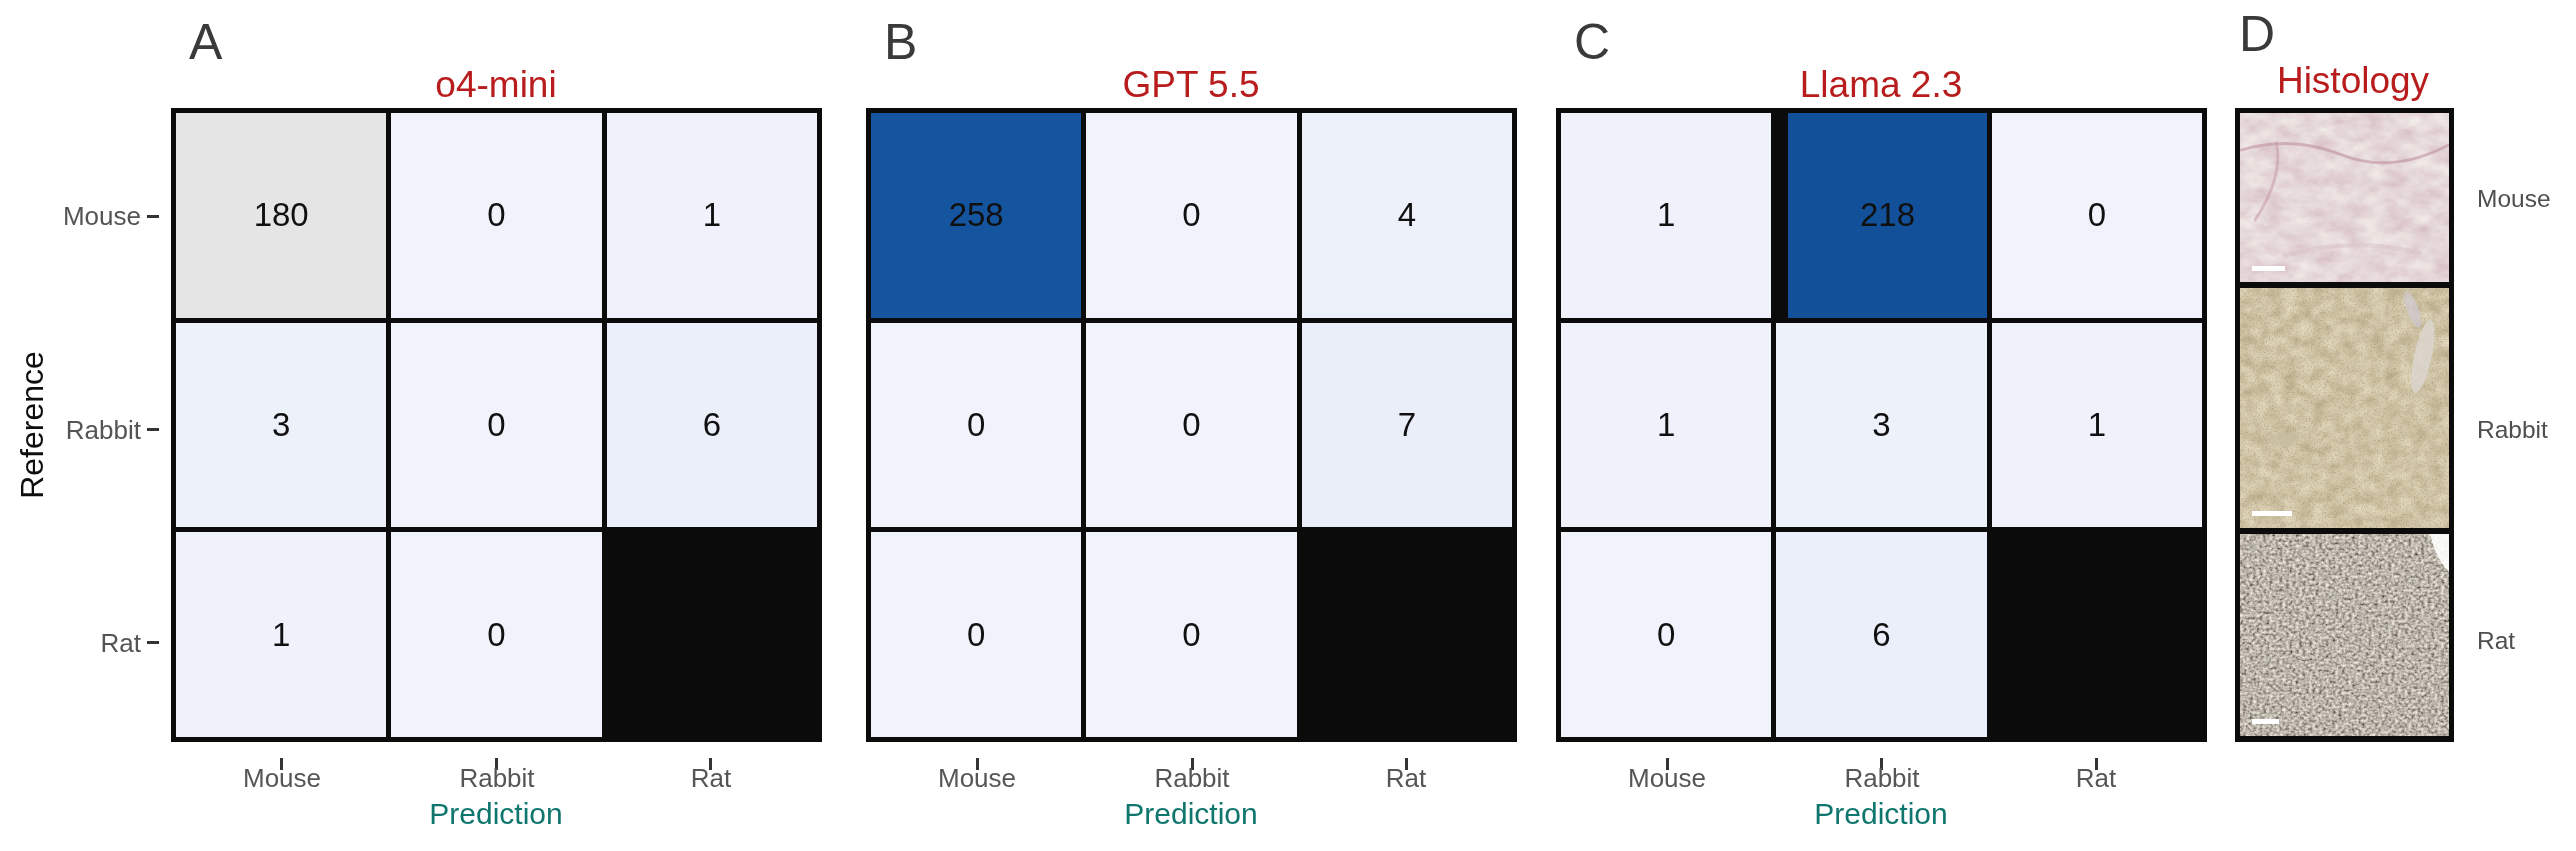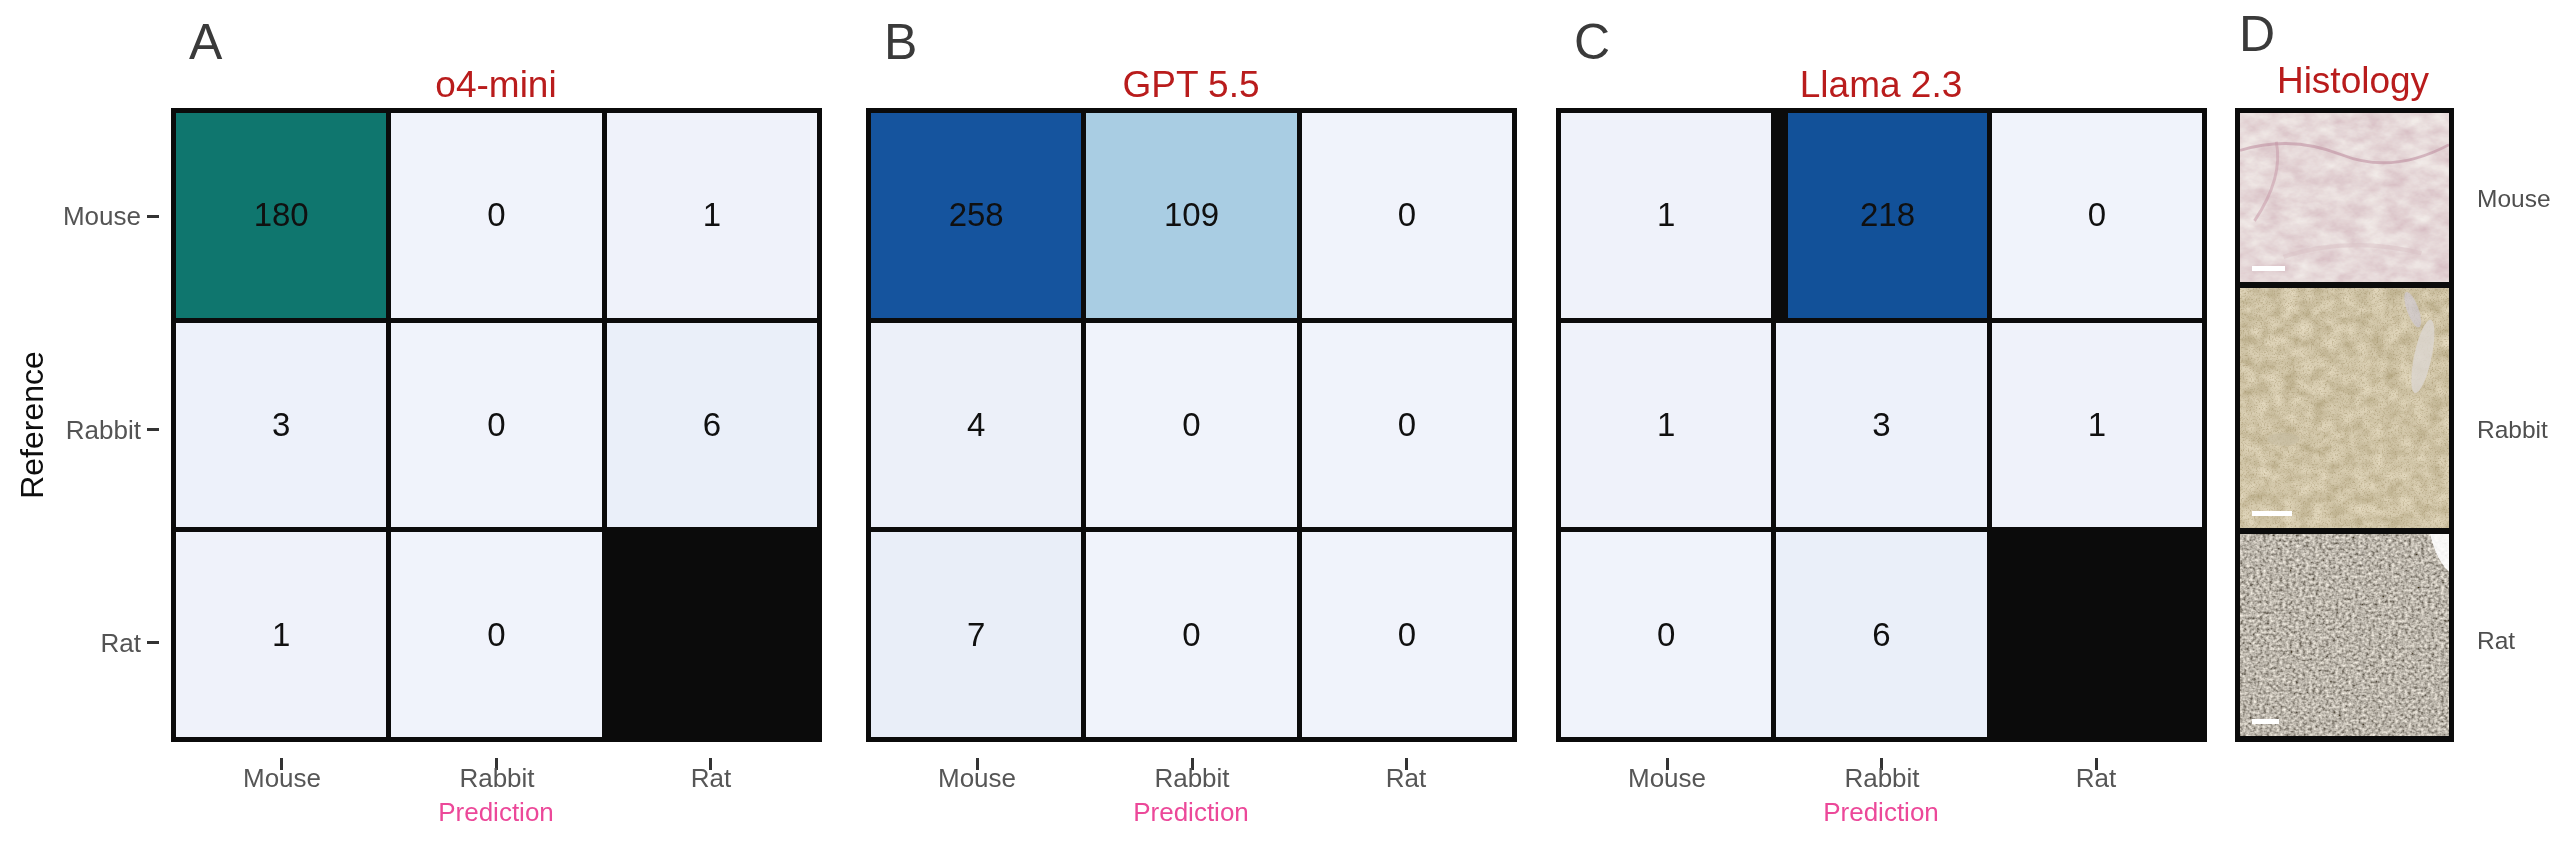--- a/index.html
+++ b/index.html
@@ -60,21 +60,21 @@
     background:#333333;
   }
   .collabel{
     position:absolute;
     font-size:26px;color:#565656;
     transform:translateX(-50%);
     white-space:nowrap;
   }
   .xlabel{
     position:absolute;
-    font-size:26px;color:#ec4899;
+    font-size:30px;color:#0f766e;
     transform:translateX(-50%);
     white-space:nowrap;
   }
   .ylabel{
     position:absolute;
     font-size:32px;color:#0e0e0e;
     transform:translate(-50%,-50%) rotate(-90deg);
     white-space:nowrap;
   }
   .histo{
@@ -123,21 +123,21 @@
 
   <div class="rowlabel" style="top:216px;">Mouse</div>
   <div class="rowlabel" style="top:430px;">Rabbit</div>
   <div class="rowlabel" style="top:643px;">Rat</div>
 
   <div class="tick-y" style="left:147px;top:215px;"></div>
   <div class="tick-y" style="left:147px;top:428px;"></div>
   <div class="tick-y" style="left:147px;top:641px;"></div>
 
   <div class="matrix" style="left:171px;top:108px;">
-    <div class="cell" style="background-color: #0f766e;">
+    <div class="cell" style="background-color: #e5e5e5;">
         <span class="num">180</span>
       </div>
     <div class="cell" style="background-color: rgb(240, 243, 251);">
         <span class="num">0</span>
       </div>
     <div class="cell" style="background-color: rgb(239, 242, 250);">
         <span class="num">1</span>
       </div>
     <div class="cell" style="background-color: rgb(237, 241, 250);">
         <span class="num">3</span>
@@ -152,23 +152,20 @@
         <span class="num">1</span>
       </div>
     <div class="cell" style="background-color: rgb(240, 243, 251);">
         <span class="num">0</span>
       </div>
   </div>
 
   <div class="matrix" style="left:866px;top:108px;text-align:center;">
     <div class="cell" style="background-color: rgb(21, 84, 158);">
         <span class="num">258</span>
-      </div>
-    <div class="cell" style="background-color: rgb(169, 205, 227);">
-        <span class="num">109</span>
       </div>
     <div class="cell" style="background-color: rgb(240, 243, 251);">
         <span class="num">0</span>
       </div>
     <div class="cell" style="background-color: rgb(236, 240, 249);">
         <span class="num">4</span>
       </div>
     <div class="cell" style="background-color: rgb(240, 243, 251);">
         <span class="num">0</span>
       </div>

